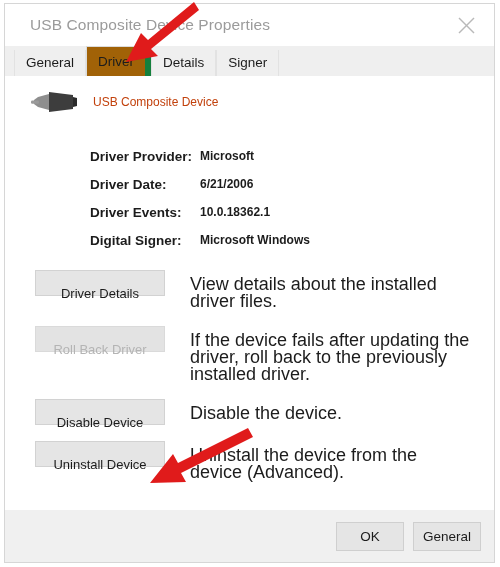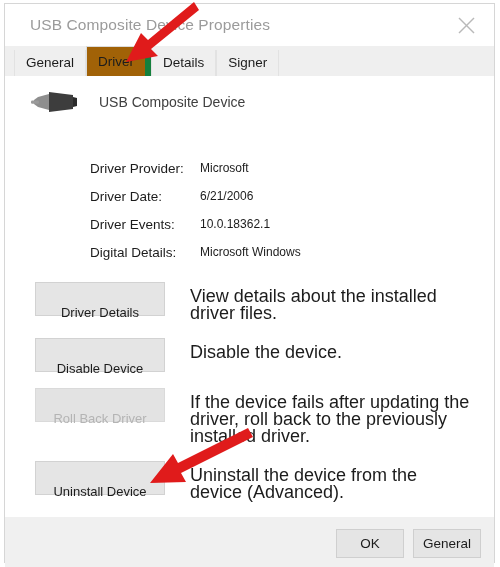--- a/index.html
+++ b/index.html
@@ -107,29 +107,30 @@
   }
   .usb-icon {
     width: 54px;
     height: 34px;
     flex: 0 0 54px;
     display: flex;
     align-items: center;
     justify-content: center;
   }
   .device-name {
-    font-size: 14px;
-    color: #404040;
-    margin-left: 18px;
+    font-size: 12px;
+    color: #c2410c;
+    margin-left: 12px;
   }
 
   
   .info {
-    margin-top: 35px;
+    margin-top: 23px;
     padding-left: 85px;
+    font-weight: bold;
   }
   .info-row {
     display: flex;
     height: 28px;
     align-items: center;
   }
   .info-label {
     width: 110px;
     flex: 0 0 110px;
     font-size: 13.5px;
@@ -155,21 +156,21 @@
     margin-left: 30px;
     height: 26px;
     background: #e5e5e5;
     border: 1px solid #d2d2d2;
     box-sizing: border-box;
     font-family: "Liberation Sans", sans-serif;
     font-size: 13px;
     color: #1c1c1c;
     text-align: center;
     line-height: 28px;
-    padding: 16px;
+    padding: 9px;
   }
   .action-btn.disabled {
     color: #b4b4b4;
     background: #e3e3e3;
     border-color: #dadada;
   }
   .action-desc {
     margin-left: 25px;
     font-size: 18px;
     color: #1c1c1c;
@@ -256,41 +257,41 @@
       </div>
       <div class="info-row">
         <div class="info-label">Driver Date:</div>
         <div class="info-value">6/21/2006</div>
       </div>
       <div class="info-row">
         <div class="info-label">Driver Events:</div>
         <div class="info-value">10.0.18362.1</div>
       </div>
       <div class="info-row">
-        <div class="info-label">Digital Details:</div>
+        <div class="info-label">Digital Signer:</div>
         <div class="info-value">Microsoft Windows</div>
       </div>
     </div>
 
     <div class="actions">
 
       <div class="action-row">
         <button class="action-btn">Driver Details</button>
         <div class="action-desc">View details about the installed driver files.</div>
       </div>
 
 
       <div class="action-row">
+        <button class="action-btn disabled" disabled="">Roll Back Driver</button>
+        <div class="action-desc">If the device fails after updating the driver, roll back to the previously installed driver.</div>
+      </div>
+
+      <div class="action-row">
         <button class="action-btn">Disable Device</button>
         <div class="action-desc">Disable the device.</div>
-      </div>
-
-      <div class="action-row">
-        <button class="action-btn disabled" disabled="">Roll Back Driver</button>
-        <div class="action-desc">If the device fails after updating the driver, roll back to the previously installed driver.</div>
       </div>
 
       <div class="action-row">
         <button class="action-btn">Uninstall Device</button>
         <div class="action-desc">Uninstall the device from the device (Advanced).</div>
       </div>
 
     </div>
   </div>
 

